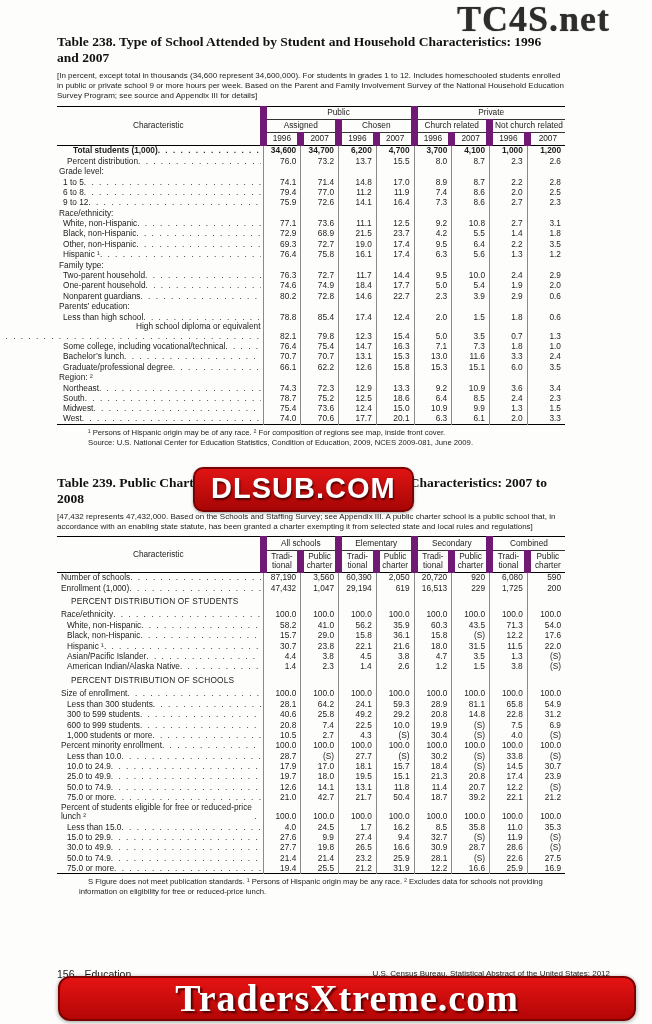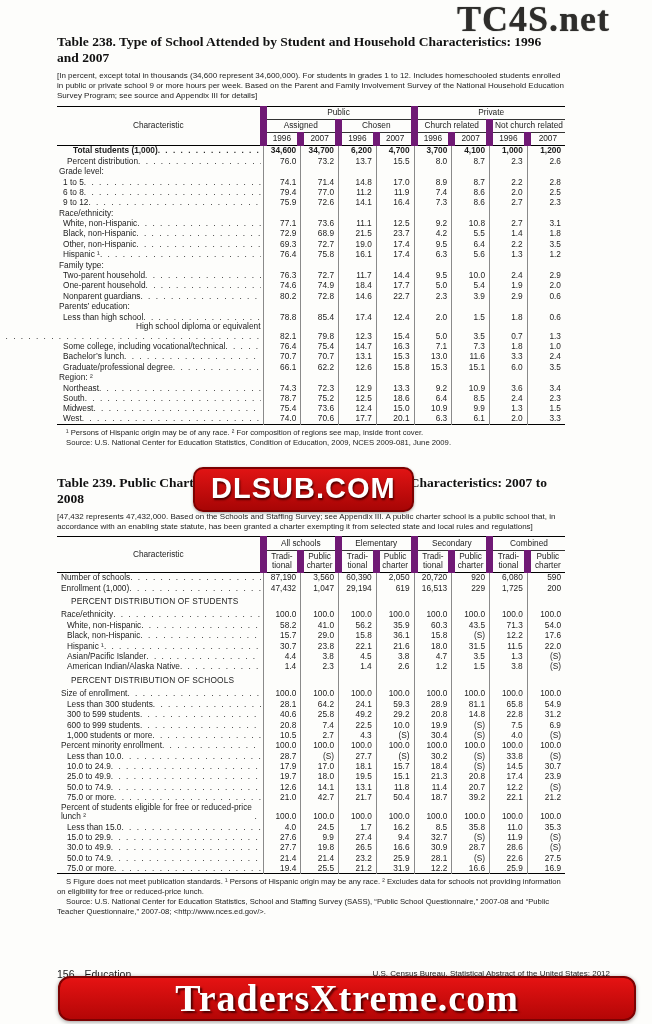--- a/index.html
+++ b/index.html
@@ -70,21 +70,21 @@
   .lbltext { white-space:normal; line-height:1.15; }
   .dots {
     flex:1; min-width:6px; overflow:hidden; white-space:nowrap;
     letter-spacing:1.5px; color:#2a2a2a; line-height:1.15;
   }
   tr.total-row td { font-weight:bold; }
   td.sectionlbl { padding-left:2px; }
   tr.caps-row td { padding-top:4px; padding-bottom:3px; }
   tr.caps-row .lbltext { padding-left:12px; letter-spacing:.2px; }
 
-  .fnote { font-size:7.7px; line-height:1.28; text-indent:9px; color:#222; }
+  .fnote { font-size:7.7px; line-height:1.28; text-indent:9px; color:#222;margin-left:22px; }
   .fnotes-block { margin-top:3px; }
 
   .t239-sec { margin-top:27px; position:relative; }
 
   
   .footer-left {
     position:absolute; left:57px; bottom:44px; font-size:10.5px; color:#1c1c1c;
   }
   .footer-left .pgnum { margin-right:10px; }
   .footer-src {
@@ -1034,21 +1034,20 @@
               <td class="val">12.2</td>
               <td class="val">16.6</td>
               <td class="val">25.9</td>
               <td class="val">16.9</td>
             </tr>
           </tbody>
       </table>
 
       <div class="fnotes-block">
         <p class="fnote">S Figure does not meet publication standards. ¹ Persons of Hispanic origin may be any race. ² Excludes data for schools not providing information on eligibility for free or reduced-price lunch.</p>
-        <p class="fnote">Source: U.S. National Center for Education Statistics, School and Staffing Survey (SASS), “Public School Questionnaire,” 2007-08 and “Public Teacher Questionnaire,” 2007-08; &lt;http://www.nces.ed.gov/&gt;.</p>
       </div>
     </section>
 
   </div>
 
   <div class="footer-left">
     <span class="pgnum">156</span><span>Education</span>
   </div>
   <div class="footer-src">U.S. Census Bureau, Statistical Abstract of the United States: 2012</div>
 

